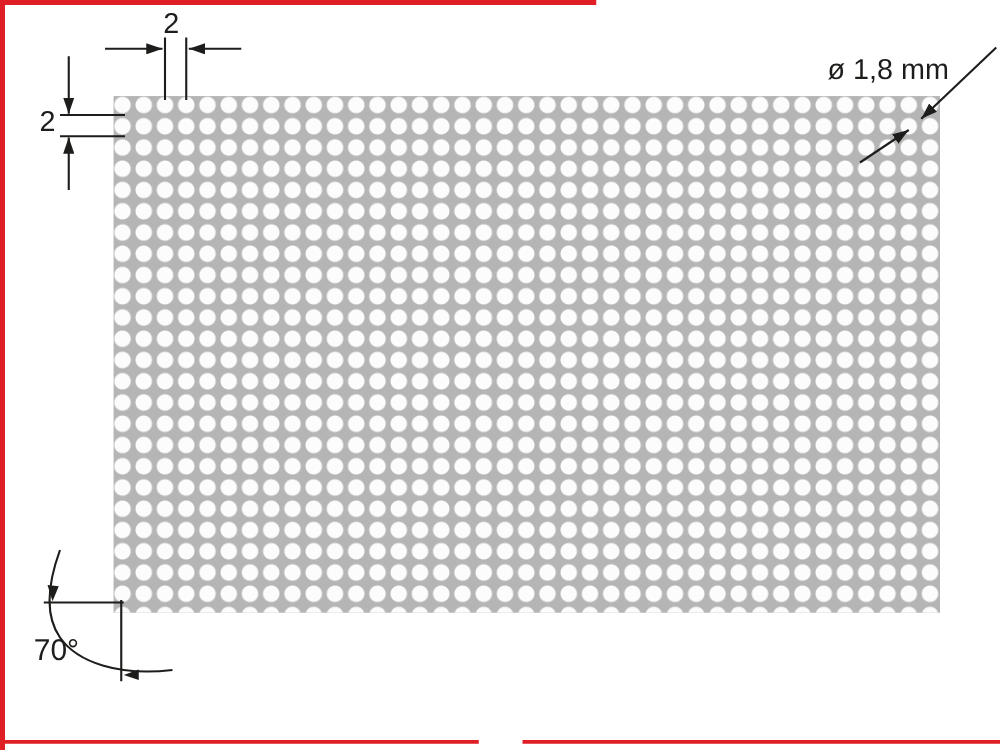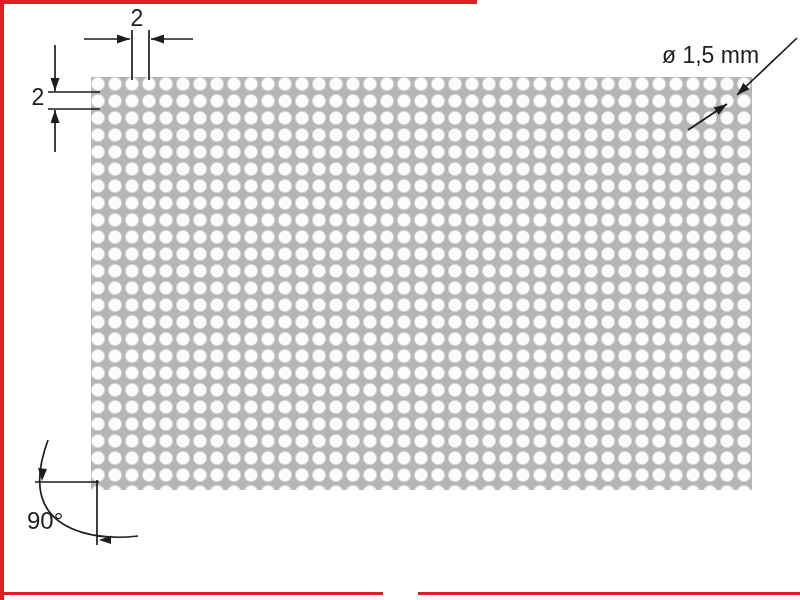--- a/index.html
+++ b/index.html
@@ -64,15 +64,15 @@
       <path d="M48,440 C40,462 34,490 48,510 C62,530 95,541 138,536"></path>
     </g>
     <g fill="#1d1d1b" stroke="none">
       <polygon points="42,481 38,468 47,469"></polygon>
       <polygon points="99,540 111,535.5 111,544"></polygon>
     </g>
   </svg>
 
   <span class="lbl lbl-pitch-top">2</span>
   <span class="lbl lbl-pitch-left">2</span>
-  <span class="lbl lbl-diameter">ø 1,5 mm</span>
-  <span class="lbl lbl-angle">90°</span>
+  <span class="lbl lbl-diameter">ø 1,8 mm</span>
+  <span class="lbl lbl-angle">70°</span>
 </div>
 
 </body></html>

